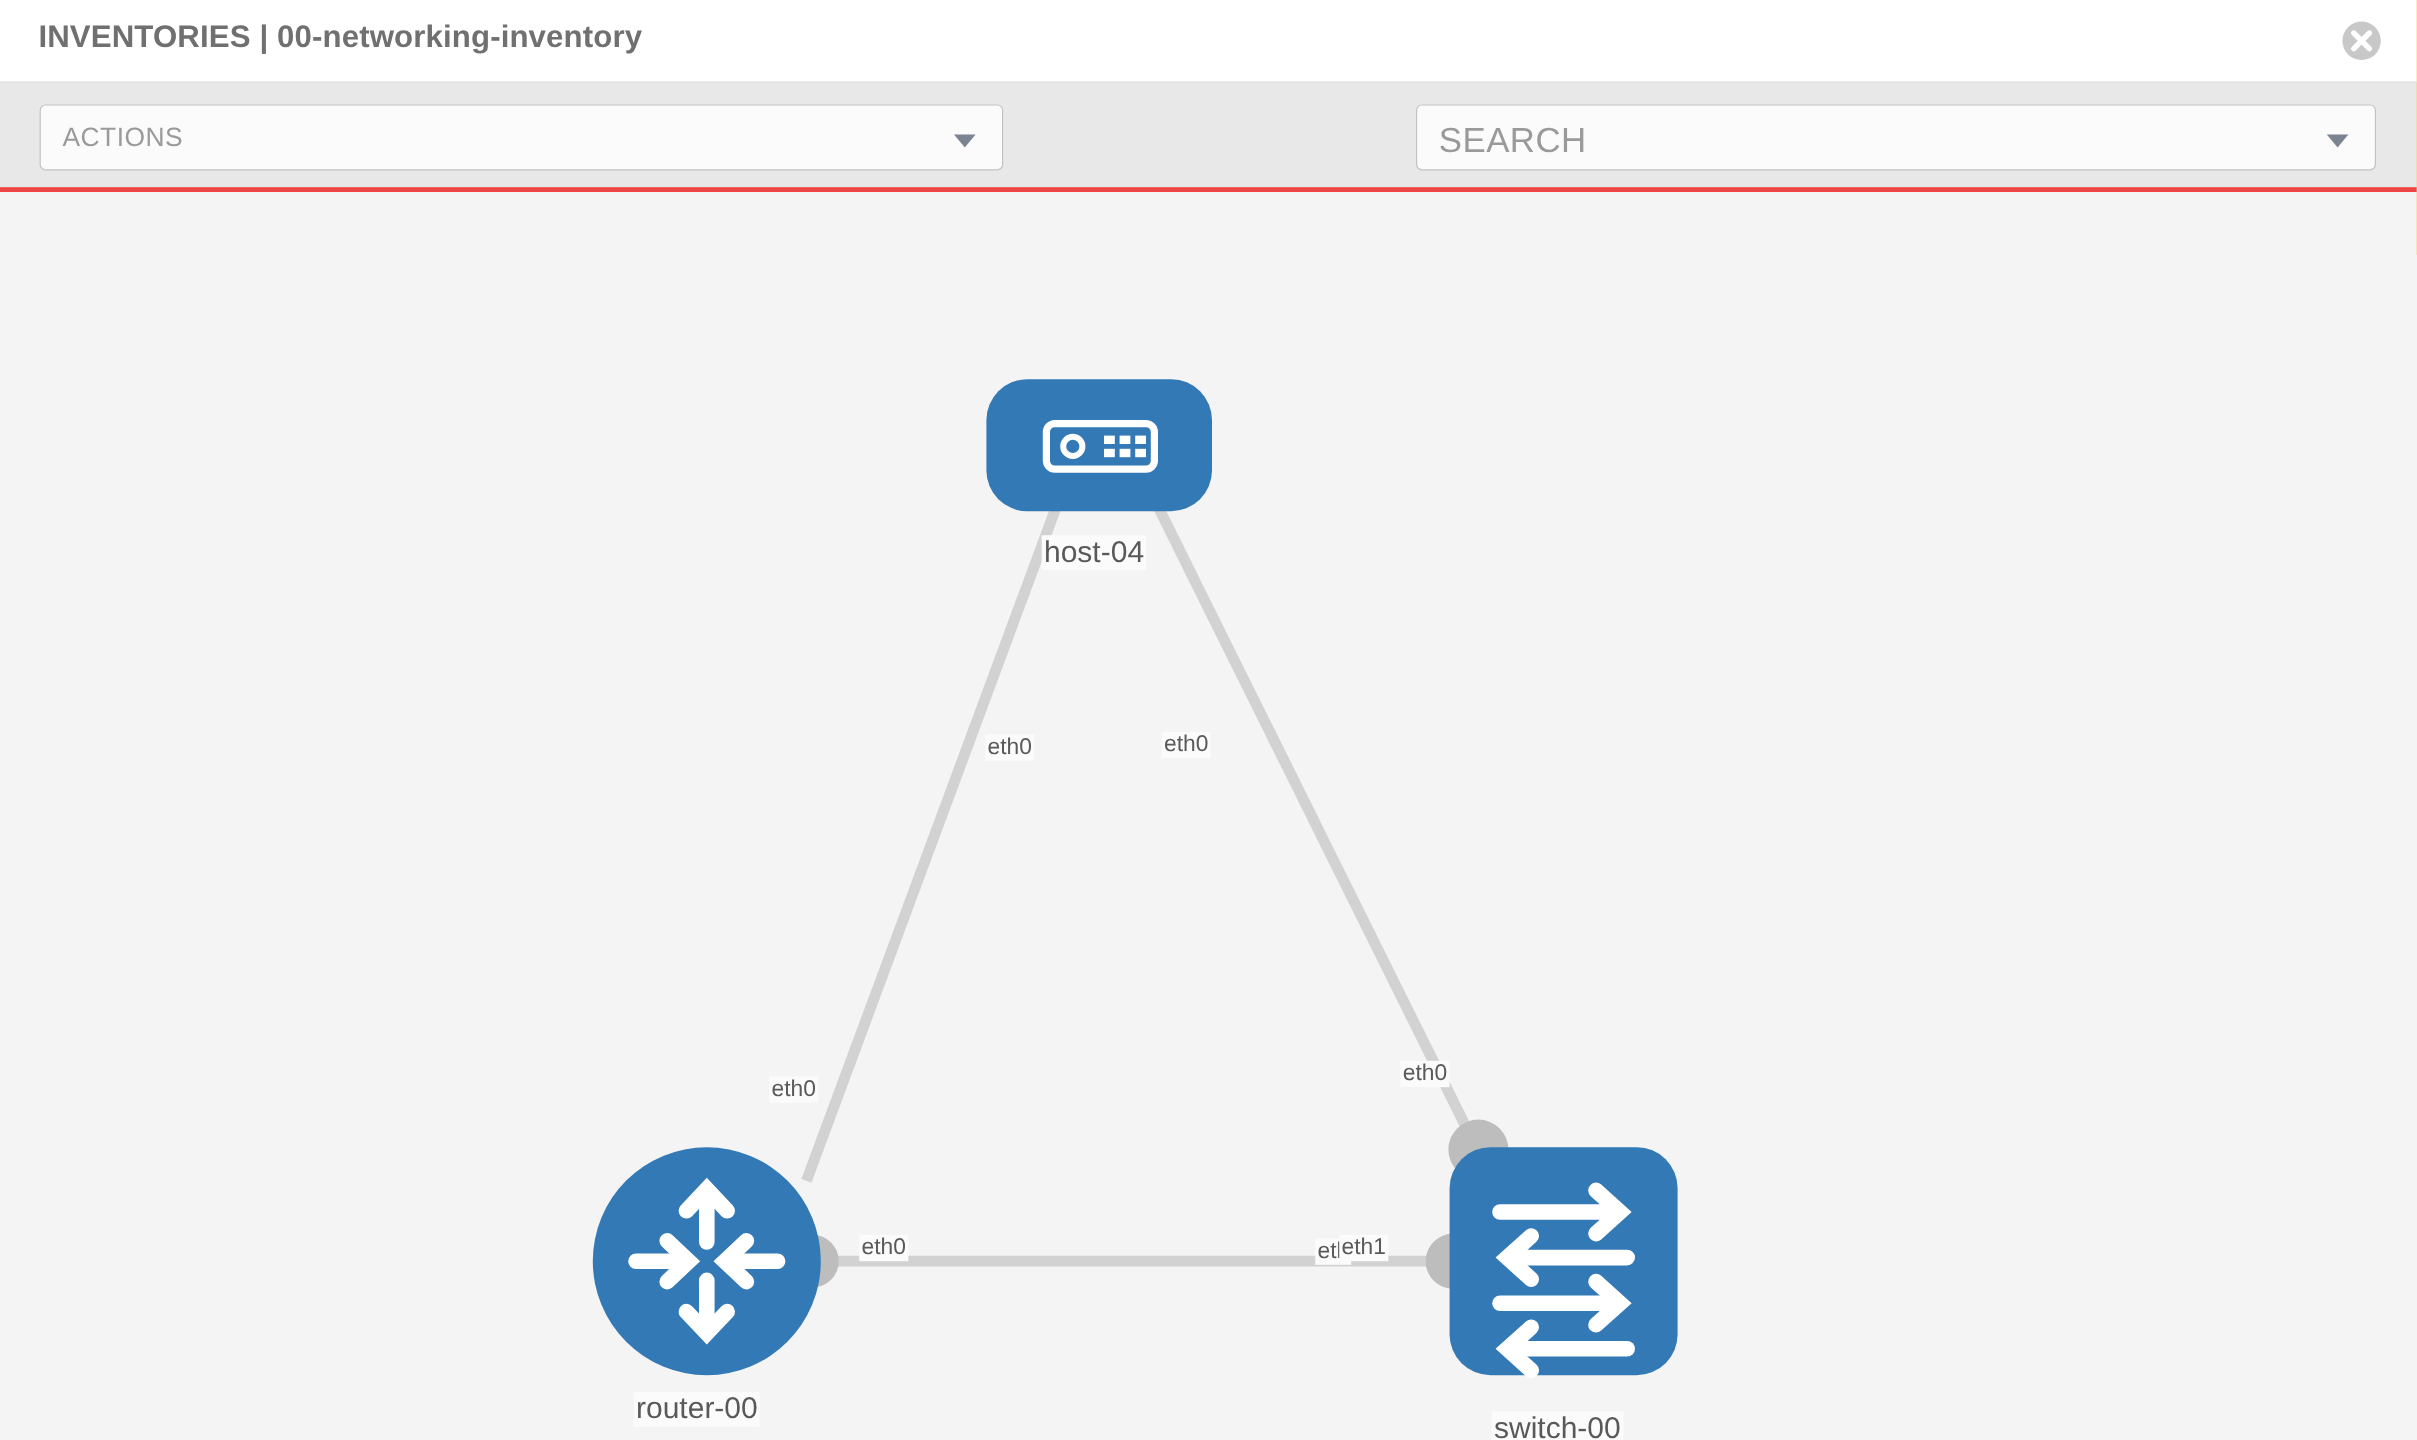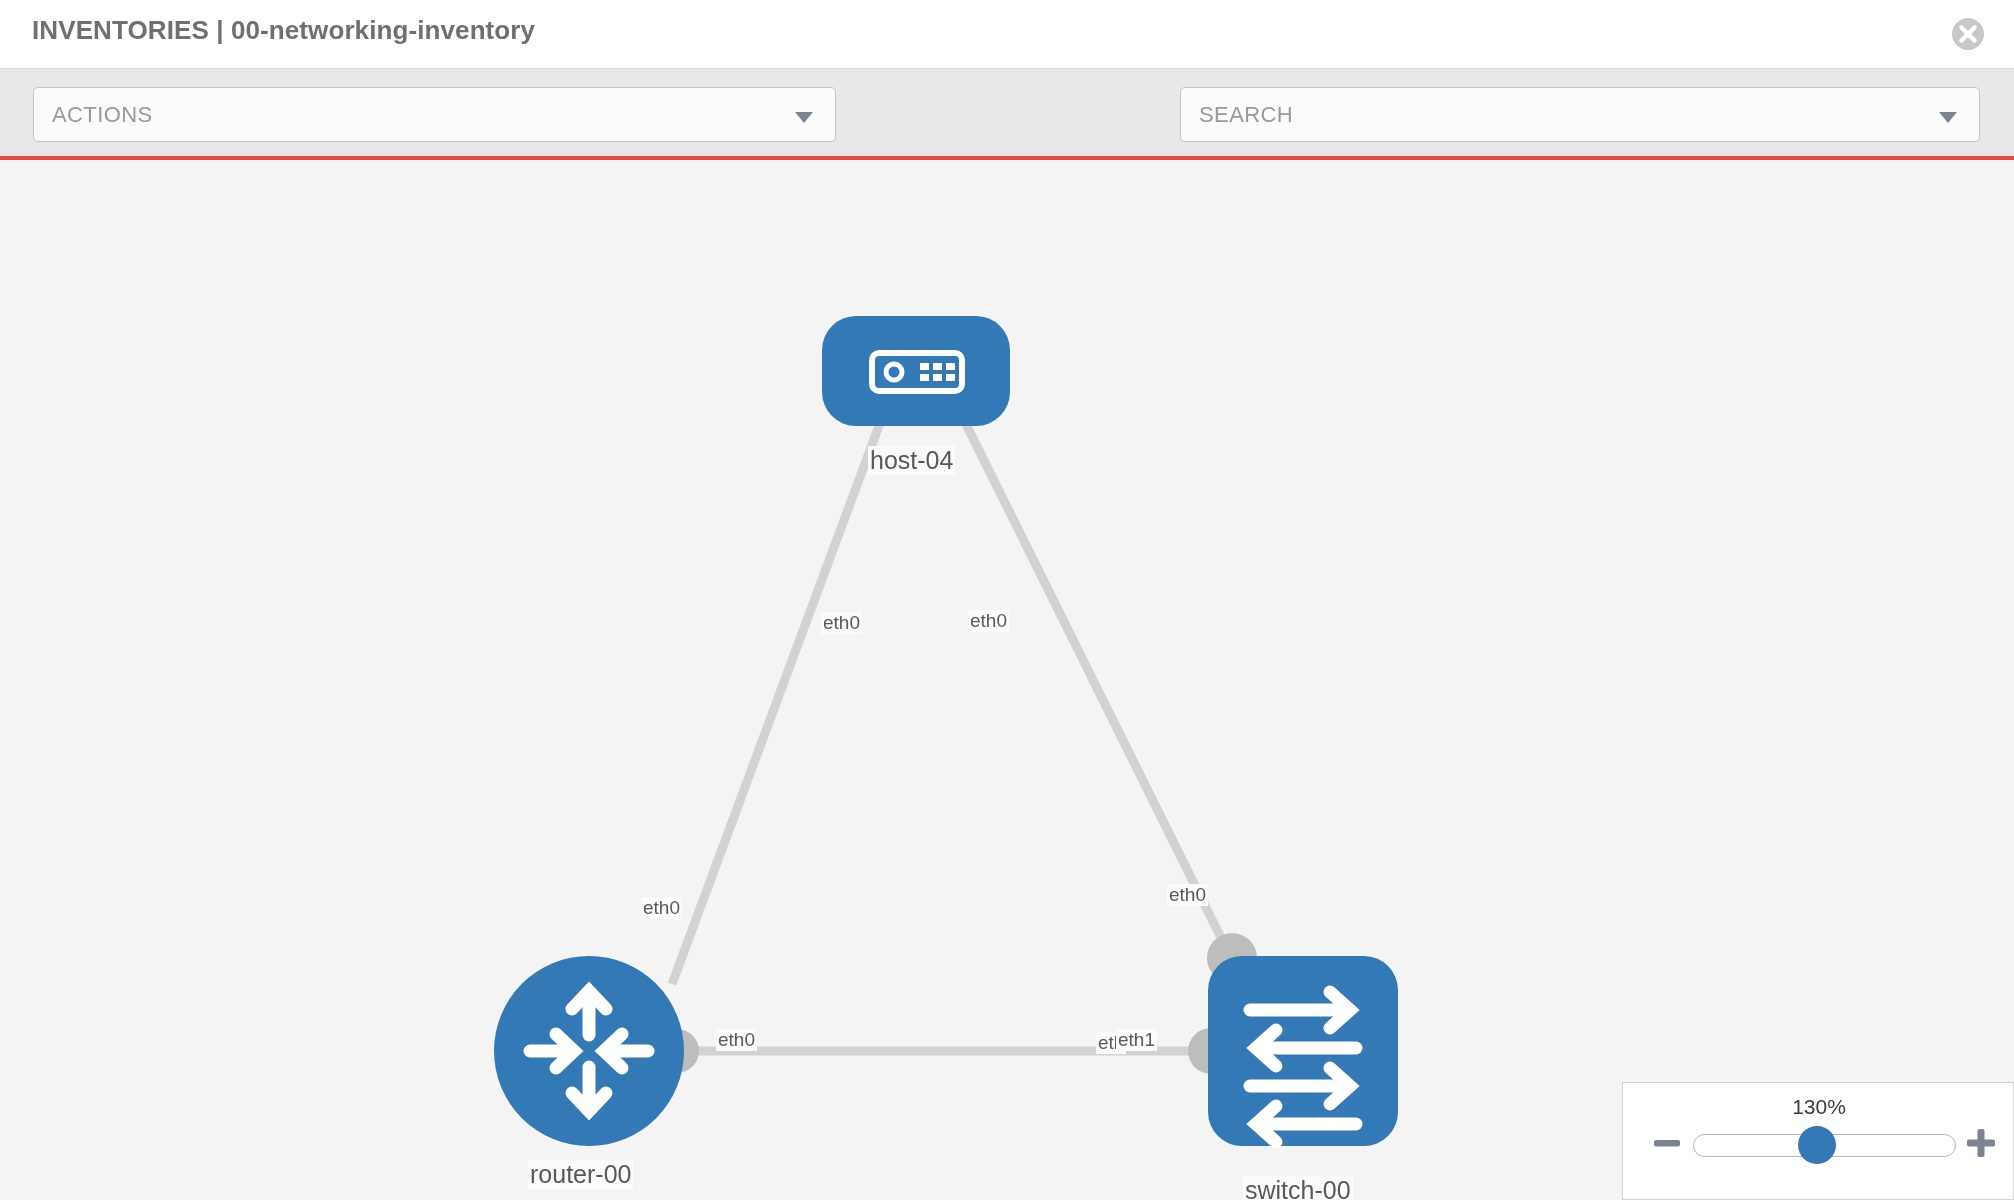--- a/index.html
+++ b/index.html
@@ -87,21 +87,21 @@
     position: absolute;
     left: 1180px; top: 18px;
     width: 800px; height: 55px;
     background: #fbfbfb;
     border: 1px solid #c3c3c3;
     border-radius: 5px;
   }
   .search-select .label {
     position: absolute;
     left: 18px; top: 14px;
-    font-size: 22px;
+    font-size: 29px;
     color: #9a9a9a;
     letter-spacing: 0.4px;
   }
 
   
   .canvas {
     position: absolute;
     left: 0; top: 160px;
     width: 2014px; height: 1040px;
     background: #f4f4f4;
@@ -313,33 +313,14 @@
 
     <div class="edge-label" style="left:1167px; top:724px;">eth0</div>
 
     <div class="edge-label" style="left:716px; top:869px;">eth0</div>
 
     <div class="edge-label" style="left:1096px; top:872px;">eth</div>
 
     <div class="edge-label" style="left:1116px; top:869px;">eth1</div>
   </div>
 
-  <div class="zoom-panel">
-    <div class="zoom-level">130%</div>
-
-    <div class="zoom-minus">
-      <svg width="36" height="36" viewBox="0 0 36 36">
-        <rect x="5" y="15" width="26" height="6.5" rx="2" fill="#7b8490"></rect>
-      </svg>
-    </div>
-
-    <div class="zoom-track"></div>
-    <div class="zoom-thumb"></div>
-
-    <div class="zoom-plus">
-      <svg width="36" height="36" viewBox="0 0 36 36">
-        <rect x="4" y="14.5" width="28" height="7" rx="2" fill="#7b8490"></rect>
-        <rect x="14.5" y="4" width="7" height="28" rx="2" fill="#7b8490"></rect>
-      </svg>
-    </div>
-  </div>
 
 </div>
 
 </body></html>

